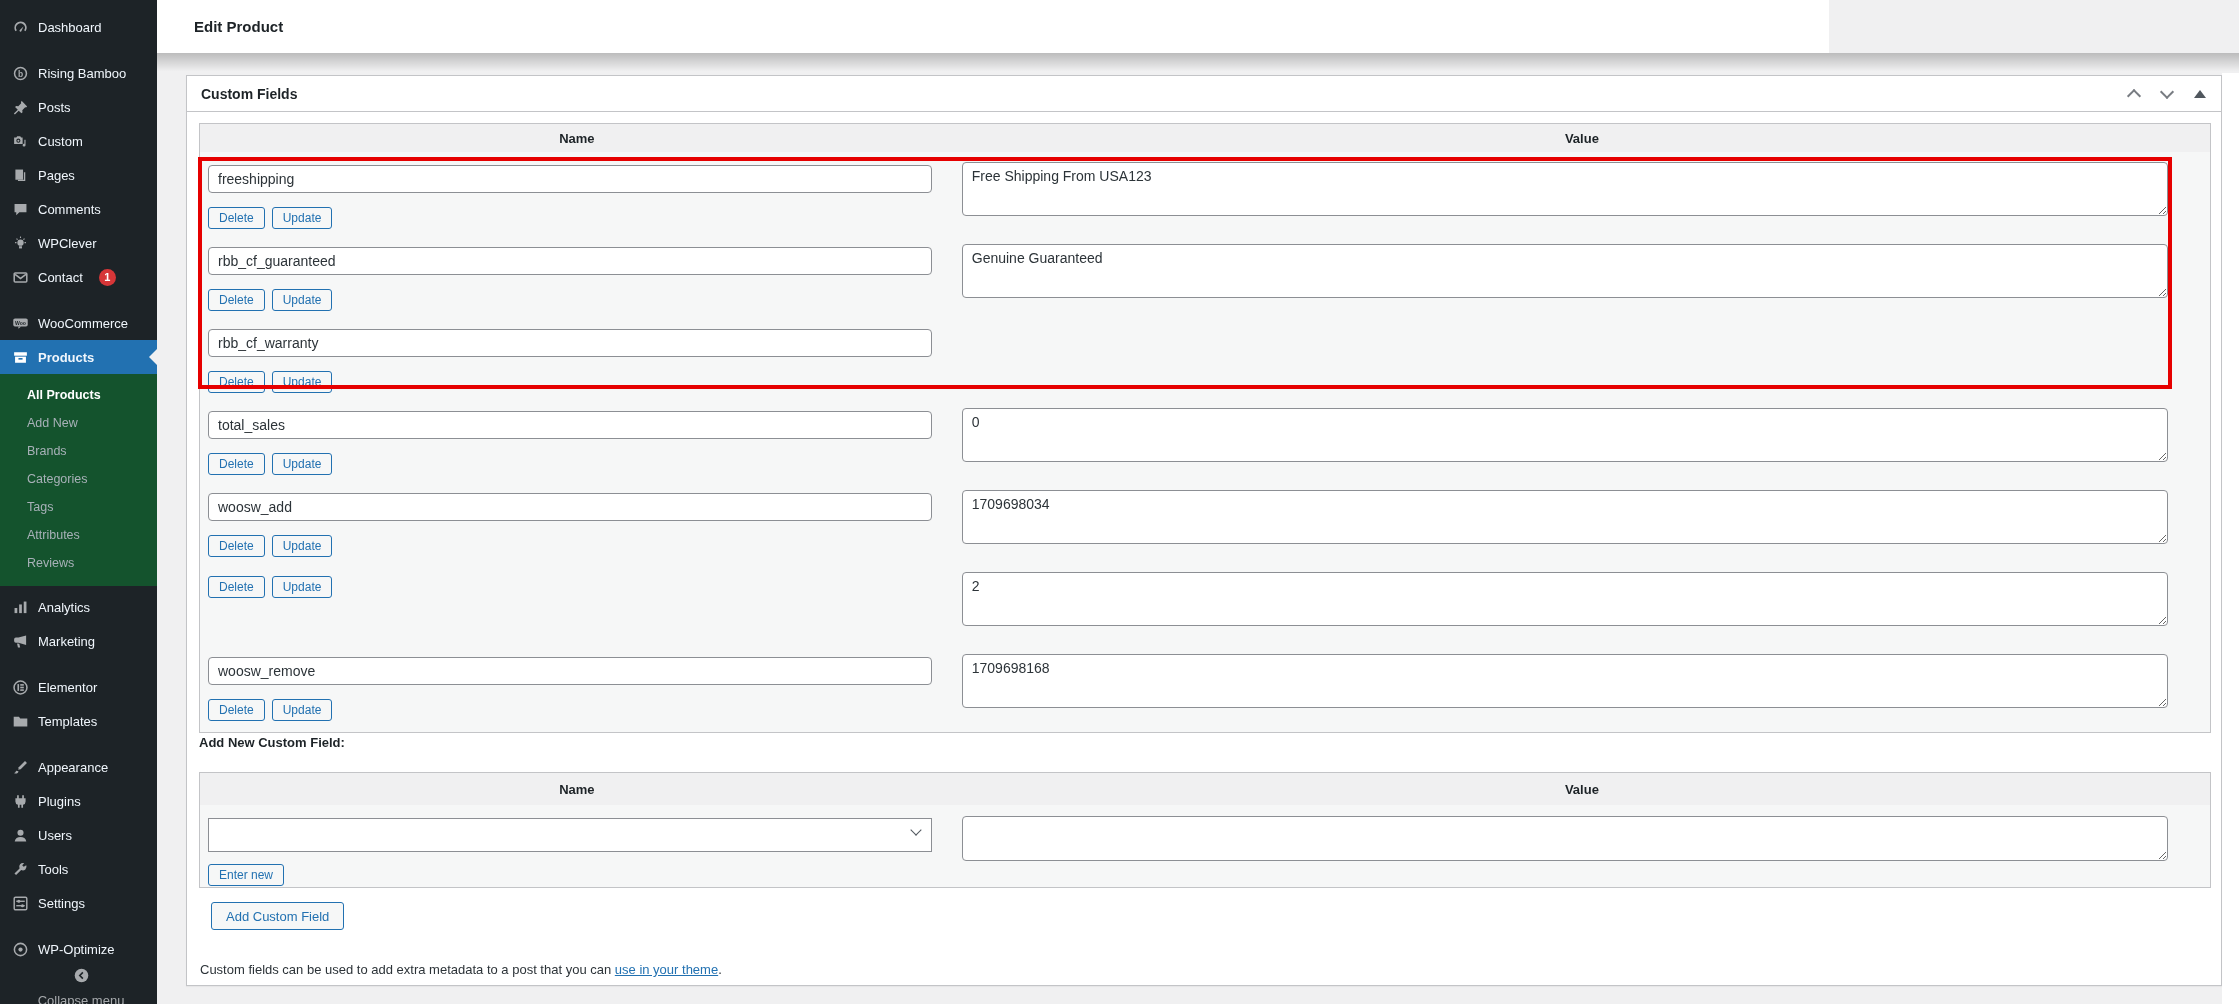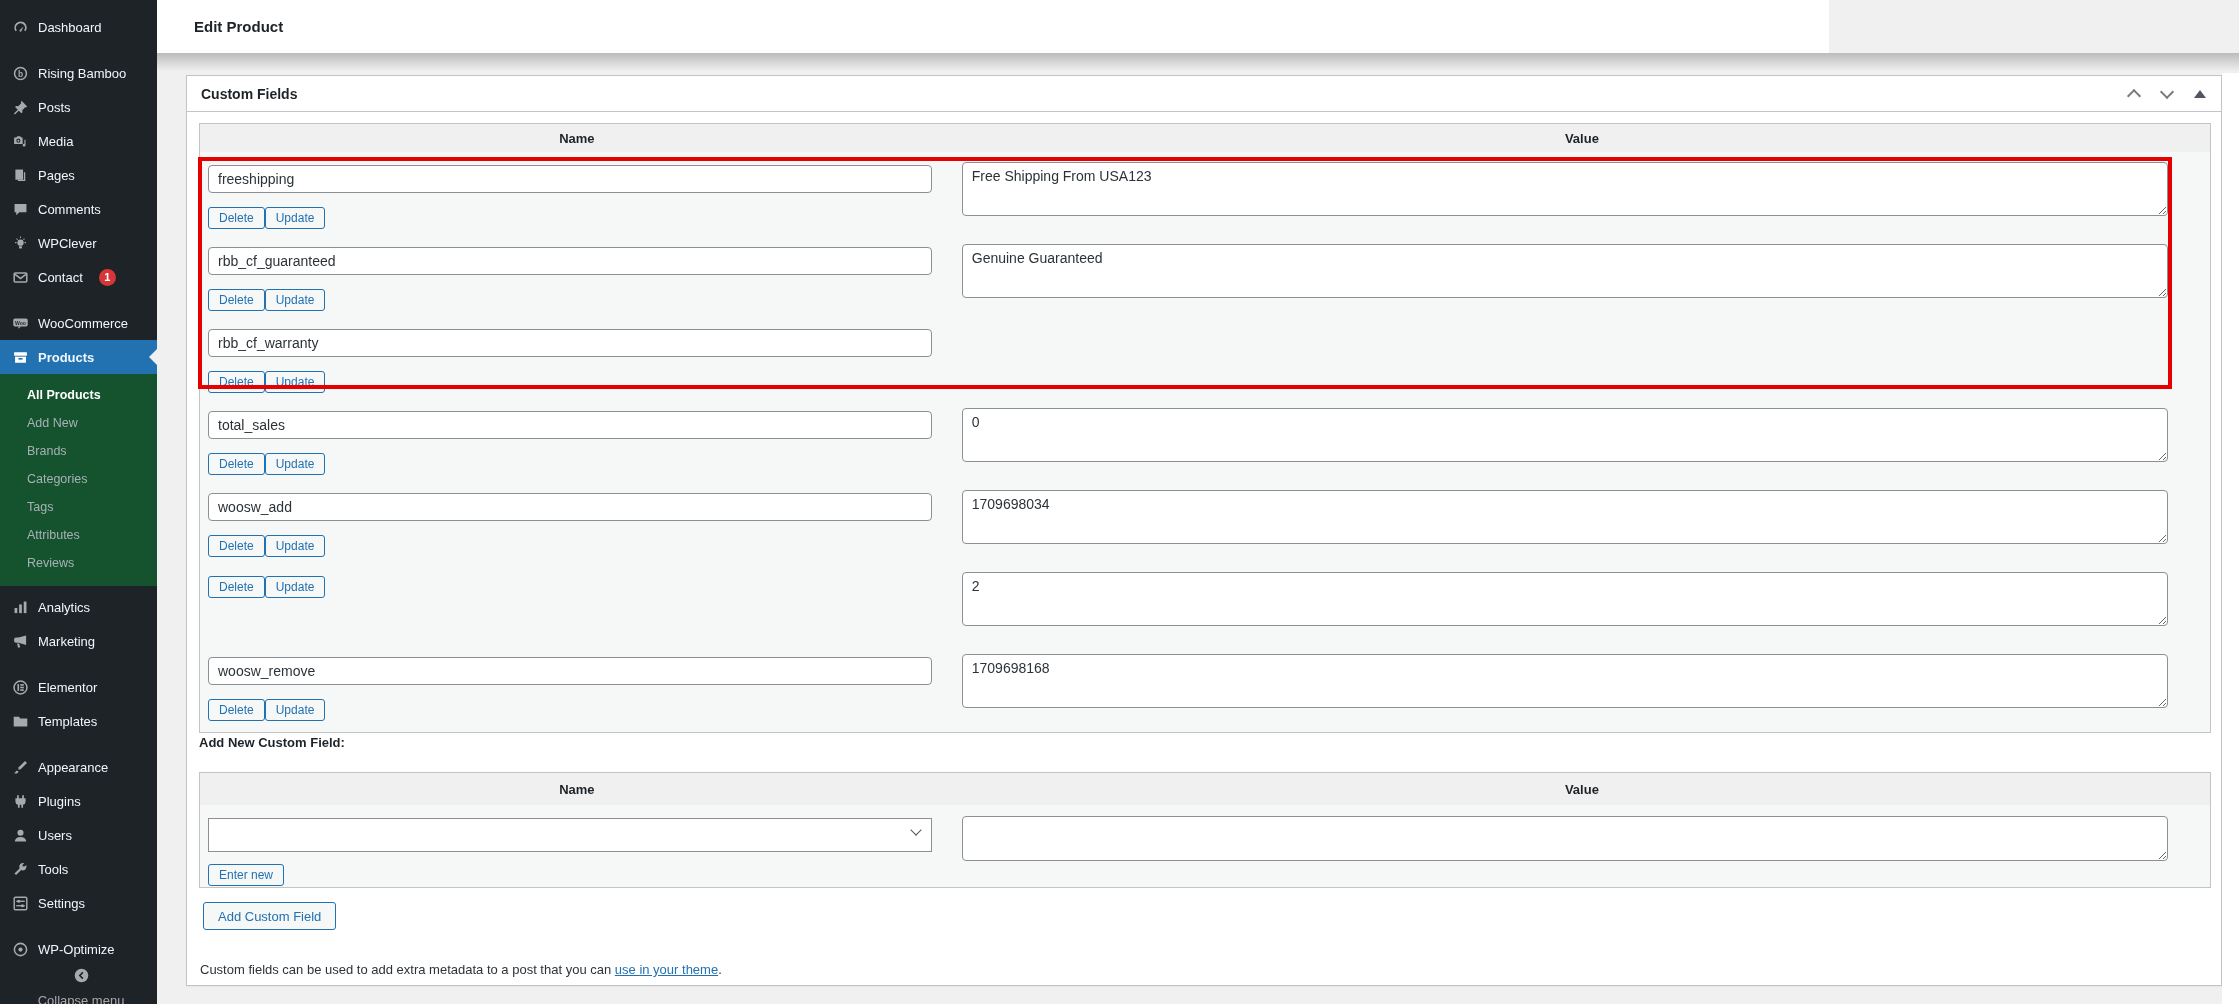--- a/index.html
+++ b/index.html
@@ -56,39 +56,39 @@
   #main-table{top:47px;padding-bottom:6px;}
   #add-table{top:696px;}
   .thead{display:grid;grid-template-columns:37.5% 62.5%;background:#f0f0f1;}
   #main-table .thead{height:28px;}
   #add-table .thead{height:32px;}
   .th{display:flex;align-items:center;justify-content:center;font-size:13px;font-weight:bold;color:#1d2327;}
   .cf-row{display:grid;grid-template-columns:37.5% 62.5%;height:82px;}
   .name-input{display:block;width:96%;height:28px;margin:13px 0 0 8px;box-sizing:border-box;
               border:1px solid #8c8f94;border-radius:4px;padding:0 9px;background:#fff;
               font-family:"Liberation Sans",sans-serif;font-size:14px;color:#2c3338;}
-  .row-buttons{display:flex;margin:14px 0 0 8px;}
+  .row-buttons{display:flex;gap:7px;margin:14px 0 0 8px;}
   .wp-btn{background:#f6f7f7;border:1px solid #2271b1;color:#2271b1;border-radius:3px;
           font-family:"Liberation Sans",sans-serif;font-size:12px;height:22px;padding:0 10px;cursor:pointer;}
   .value-textarea{display:block;width:96%;height:54px;margin:10px 0 0 8px;box-sizing:border-box;
                   border:1px solid #8c8f94;border-radius:4px;padding:4px 9px;background:#fff;
                   font-family:"Liberation Sans",sans-serif;font-size:14px;color:#2c3338;resize:both;line-height:1.35;}
   .red-rect{position:absolute;left:11px;top:81px;width:1974px;height:232px;border:4px solid #e60000;
             box-sizing:border-box;pointer-events:none;z-index:5;}
   .add-label{position:absolute;left:12px;top:659px;font-size:13px;font-weight:bold;color:#1d2327;}
   .select-wrap{position:relative;width:96%;margin:13px 0 0 8px;}
   .field-select{width:100%;height:27px;box-sizing:border-box;border:1px solid #8c8f94;border-radius:0;
                 background:#fff;font-family:"Liberation Sans",sans-serif;font-size:14px;color:#404040;
                 padding:16px 9px;appearance:none;-webkit-appearance:none;-moz-appearance:none;cursor:pointer;}
   .select-chevron{position:absolute;right:12px;top:8px;width:7px;height:7px;
                   border-right:1.8px solid #50575e;border-bottom:1.8px solid #50575e;
                   transform:rotate(45deg);pointer-events:none;}
   .enter-new-btn{margin:12px 0 0 8px;}
   .new-value-textarea{height:45px;margin-top:11px;}
-  .add-cf-btn{position:absolute;left:16px;top:826px;height:28px;padding:0 14px;font-size:13px;}
+  .add-cf-btn{position:absolute;left:24px;top:826px;height:28px;padding:0 14px;font-size:13px;}
   .footer-note{position:absolute;left:13px;top:873px;font-size:13px;color:#2c3338;}
   .footer-note a{color:#2271b1;}
 </style>
 </head>
 <body>
 
 <aside class="sidebar" id="sidebar">
     <div class="menu-item">
       <span class="mi-icon">
         <svg viewBox="0 0 20 20" fill="currentColor">
@@ -118,21 +118,21 @@
     </div>
     <div class="menu-item">
       <span class="mi-icon">
         <svg viewBox="0 0 20 20" fill="currentColor">
           <path d="M2.5 5.2h2.6l1-1.4h3.6l1 1.4h1.8v7.6H2.5z"></path>
           <circle cx="7.5" cy="9" r="2.4" fill="#1d2327"></circle>
           <circle cx="7.5" cy="9" r="1.2" fill="currentColor"></circle>
           <path d="M14.6 8h1.3v6.3a1.7 1.7 0 1 1-1.3-1.65z"></path>
         </svg>
       </span>
-      <span class="mi-label">Media</span>
+      <span class="mi-label">Custom</span>
     </div>
     <div class="menu-item">
       <span class="mi-icon">
         <svg viewBox="0 0 20 20" fill="currentColor">
           <rect x="4" y="3" width="9" height="12"></rect>
           <path d="M7 16.6h8.6V6.3h-1.6v8.7H7z"></path>
         </svg>
       </span>
       <span class="mi-label">Pages</span>
     </div>

